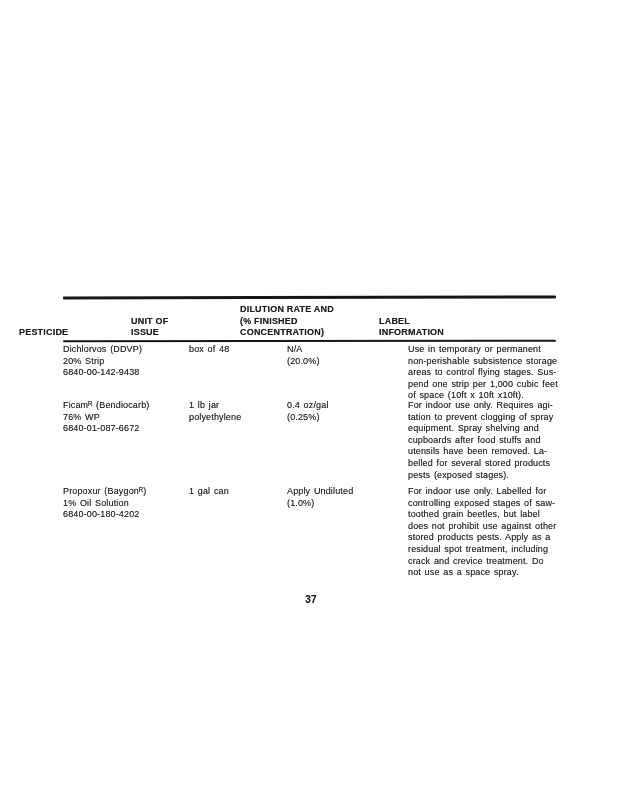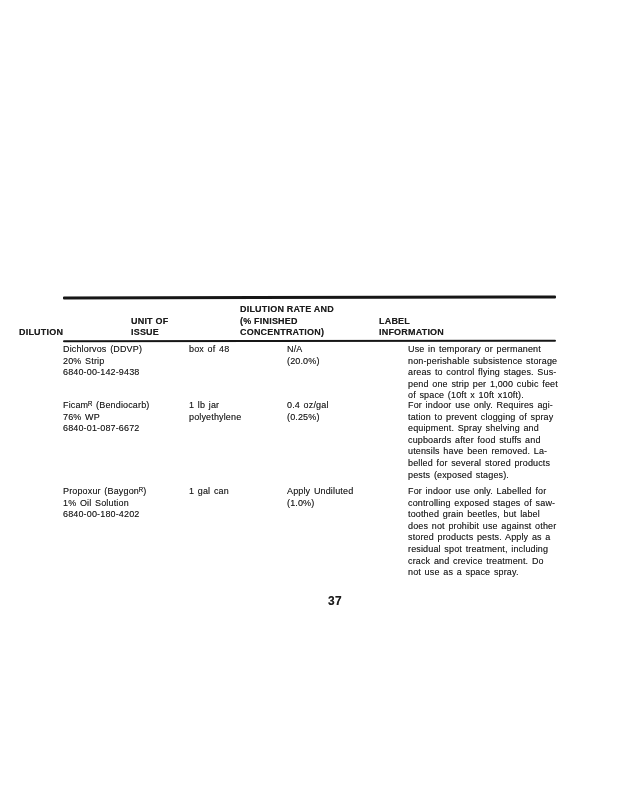--- a/index.html
+++ b/index.html
@@ -44,35 +44,34 @@
   }
   .cell-pesticide { left: 0; }
   .cell-unit      { left: 126px; }
   .cell-dilution  { left: 224px; }
   .cell-label     { left: 345px; width: 166px; }
   .page-number {
     position: absolute;
     left: 311px;
     top: 594px;
     transform: translateX(-50%);
-    font-size: 12px;
+    font-size: 10px;
     font-weight: bold;
     letter-spacing: 0.3px;
     text-shadow: 0 0 0.4px rgba(0,0,0,0.5);
-    margin-left: 24px;
   }
 </style>
 </head>
 <body>
 
 <div class="page">
 
   <div class="rule rule-top"></div>
 
-  <div class="hdr" style="left:109px; top:327px;">DILUTION</div>
+  <div class="hdr" style="left:109px; top:327px;">PESTICIDE</div>
   <div class="hdr" style="left:221px; top:315.5px;">UNIT OF
 ISSUE</div>
   <div class="hdr" style="left:330px; top:304px;">DILUTION RATE AND
 (% FINISHED
 CONCENTRATION)</div>
   <div class="hdr" style="left:469px; top:315.5px;">LABEL
 INFORMATION</div>
 
   <div class="rule rule-hdr"></div>
 

